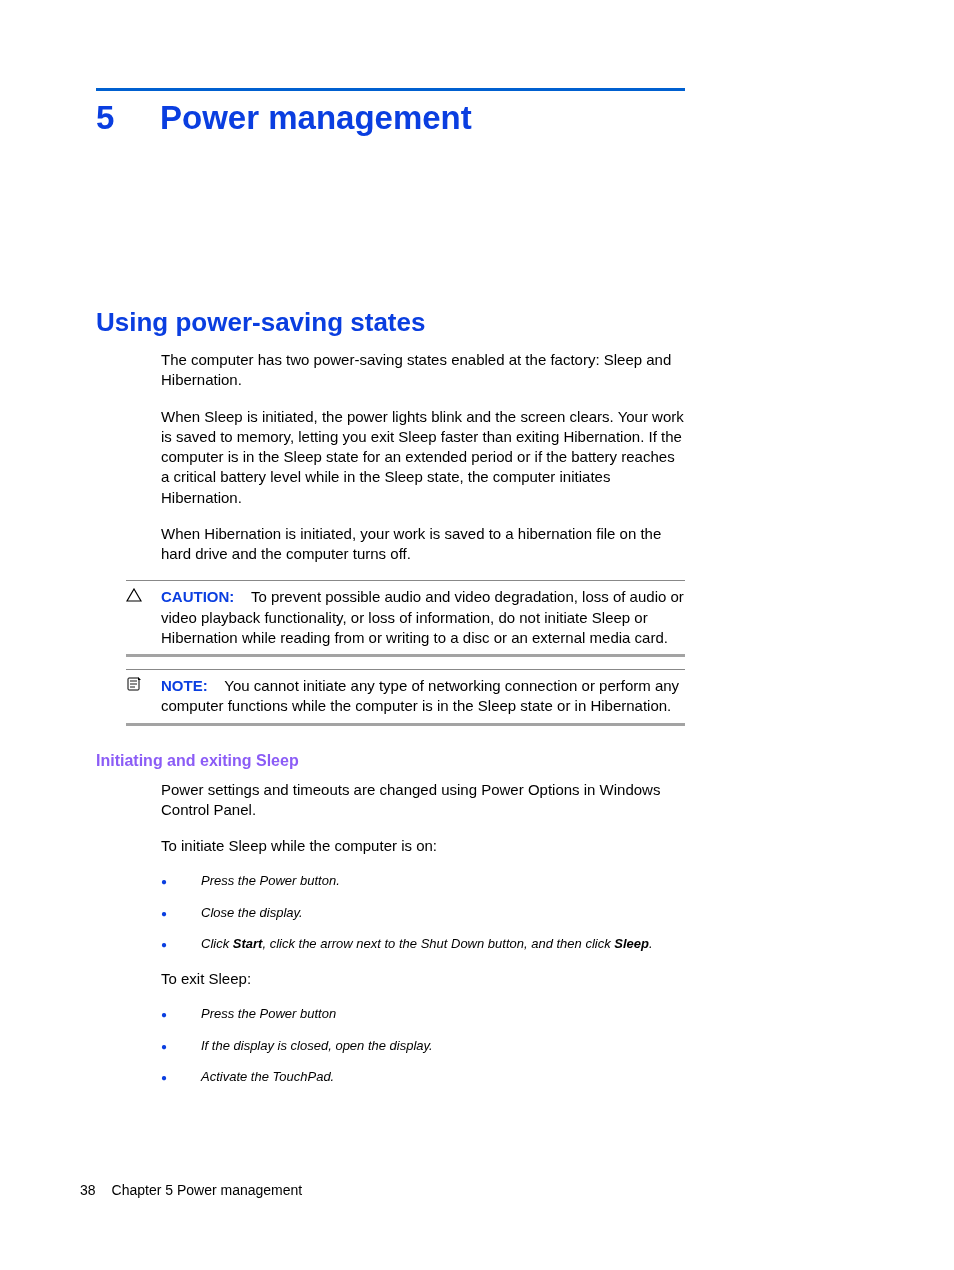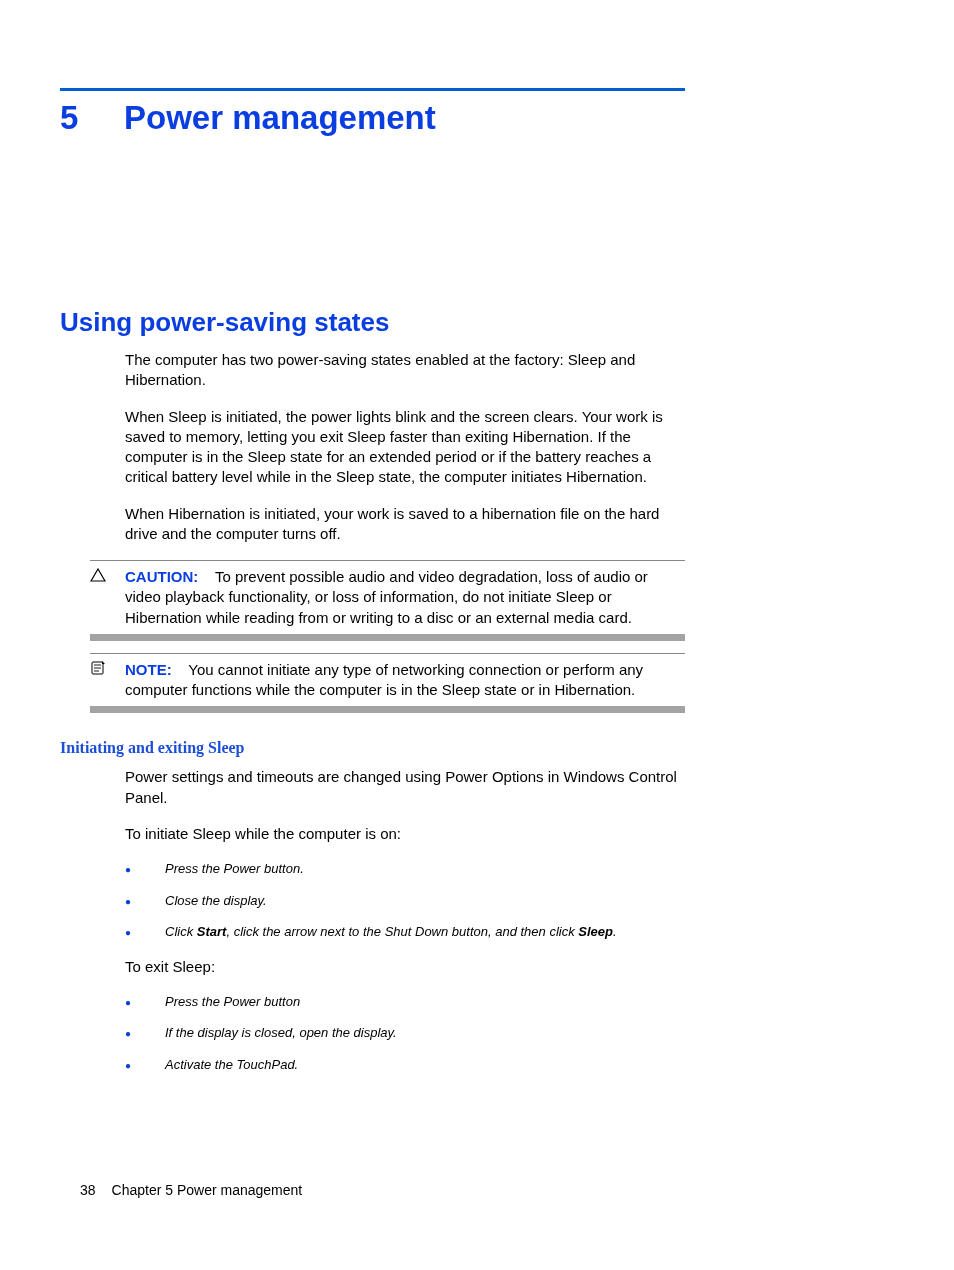--- a/index.html
+++ b/index.html
@@ -9,21 +9,21 @@
     width: 954px;
     height: 1270px;
     background: #fff;
     font-family: Arial, Helvetica, sans-serif;
     color: #000;
   }
   .page {
     box-sizing: border-box;
     width: 765px;
     height: 1270px;
-    padding: 88px 80px 30px 60px;
+    padding: 88px 80px 30px 96px;
     position: relative;
   }
   .rule {
     border-top: 3px solid #0060d0;
     margin-bottom: 8px;
   }
   .chapter-heading {
     color: #0a3ee0;
     font-weight: bold;
     font-size: 33px;
@@ -39,42 +39,41 @@
     font-size: 26px;
     margin: 0 0 18px 0;
   }
   h3.subsection {
     color: #0a3ee0;
     font-weight: bold;
     font-size: 26px;
     margin: 0 0 12px 0;
   }
   h4.subsubsection {
-    color: #1d4ed8;
+    color: #8b5cf6;
     font-weight: bold;
     font-size: 16px;
     margin: 26px 0 10px 0;
-    font-family: Liberation Serif, serif;
   }
   .body-indent {
     margin-left: 65px;
   }
   p.body {
     font-size: 15px;
     line-height: 1.35;
     margin: 0 0 16px 0;
   }
   .callout {
     margin-left: 30px;
     padding-right: 0;
     position: relative;
     font-size: 15px;
     line-height: 1.35;
     border-top: 1px solid #888;
-    border-bottom: 7px solid #a3a3a3;
+    border-bottom: 3px solid #a3a3a3;
     padding-top: 6px;
     padding-bottom: 6px;
     margin-bottom: 12px;
   }
   .callout .icon {
     position: absolute;
     left: 0;
     top: 6px;
     width: 28px;
     text-align: left;

